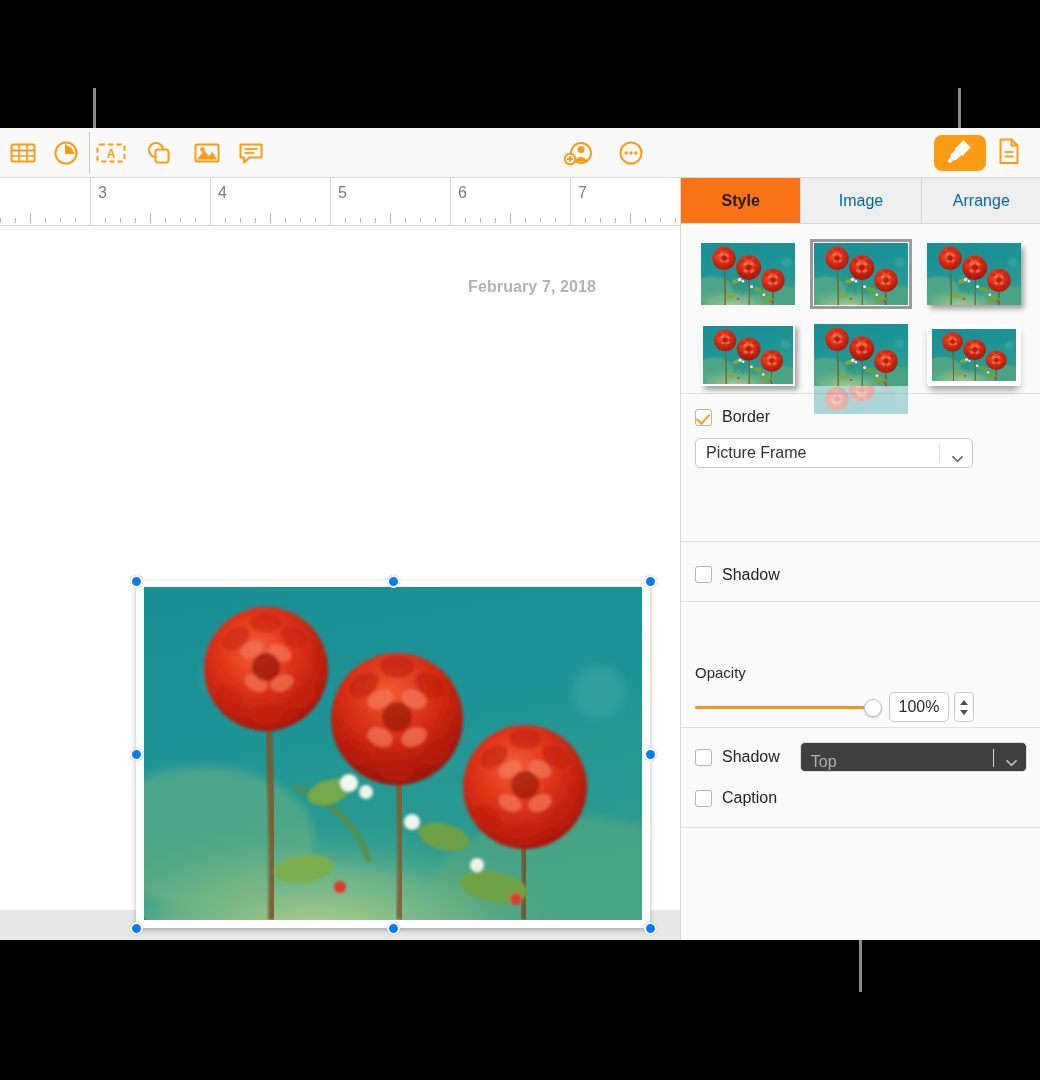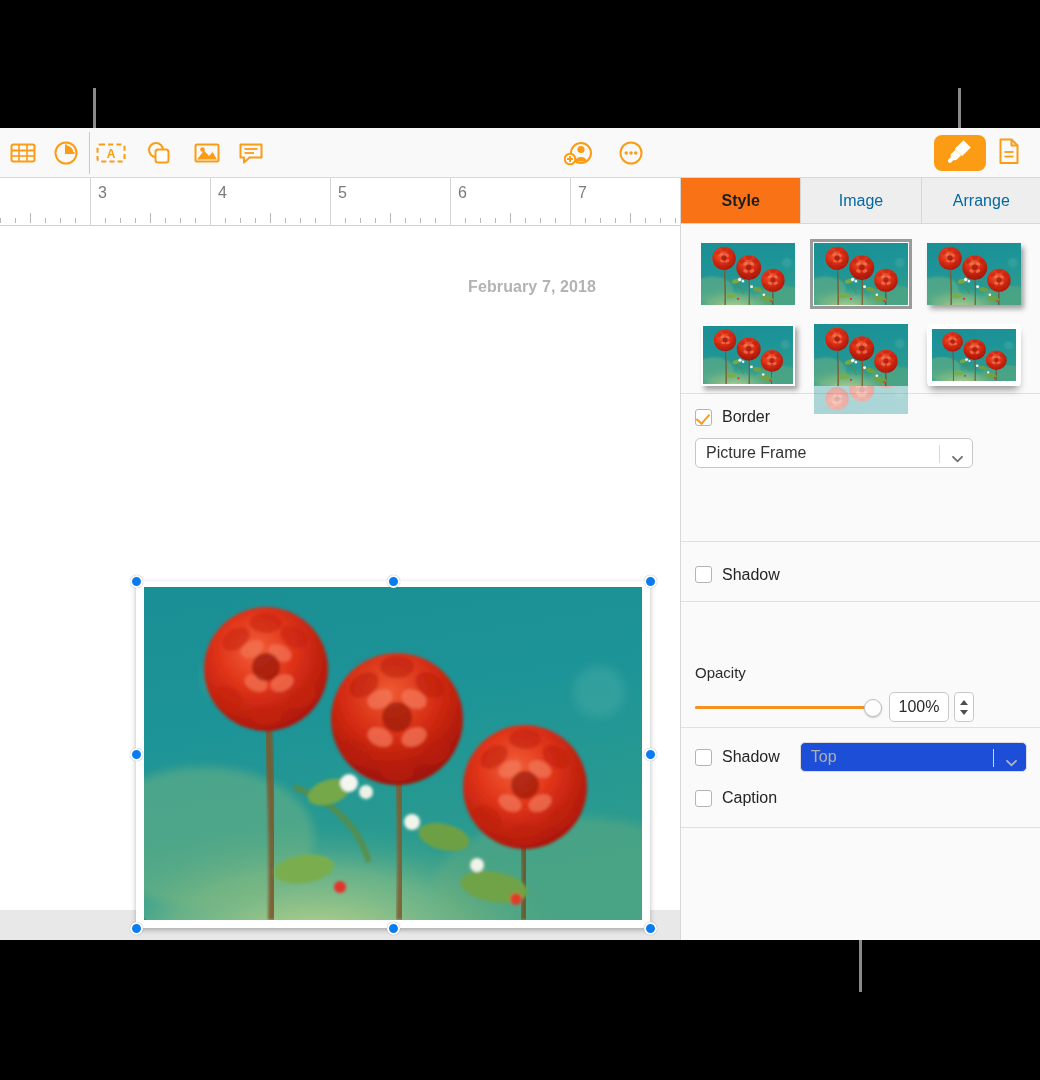--- a/index.html
+++ b/index.html
@@ -176,21 +176,21 @@
     width: 6px; height: 11px; border: solid #fb9c14;
     border-width: 0 2.5px 2.5px 0; transform: rotate(42deg);
   }
   .cb-label { margin-left: 10px; font-size: 16px; color: #242424; }
 
   .select {
     height: 30px; background: #fff; border: 1px solid #c6c6c6; border-radius: 5px;
     display: flex; align-items: center; position: relative;
     font-size: 16px; color: #343434; padding-left: 10px;
   }
-  .select.disabled { background: #1d4ed8; border-color: #dcdcdc; color: #b0b0b0; }
+  .select.disabled { background: #404040; border-color: #dcdcdc; color: #b0b0b0; align-items: flex-end; }
   .select .divider {
     position: absolute; right: 32px; top: 6px; width: 1px; height: 18px; background: #d8d8d8;
   }
   .select .chev {
     position: absolute; right: 9px; top: 50%; transform: translateY(-60%);
     width: 11px; height: 7px;
   }
 
   .swatch-box {
     position: relative; width: 70px; height: 56px;

